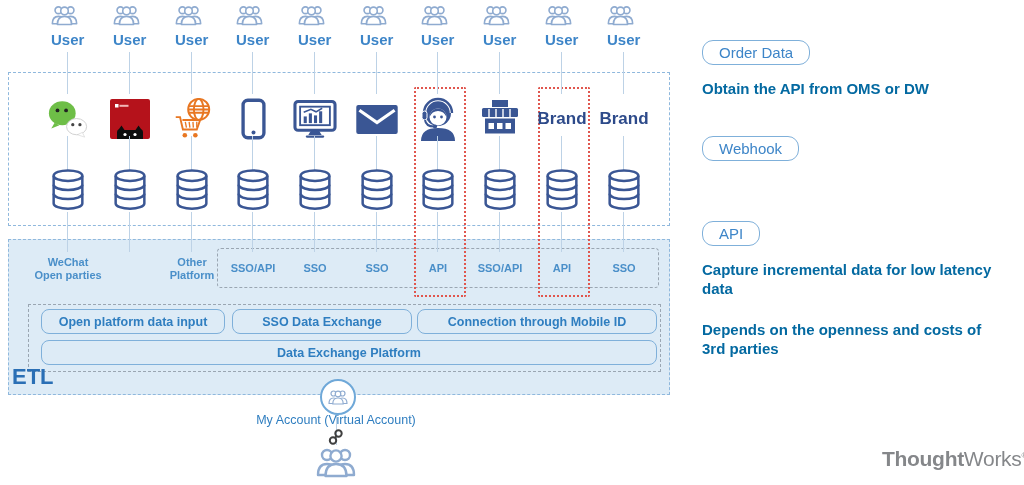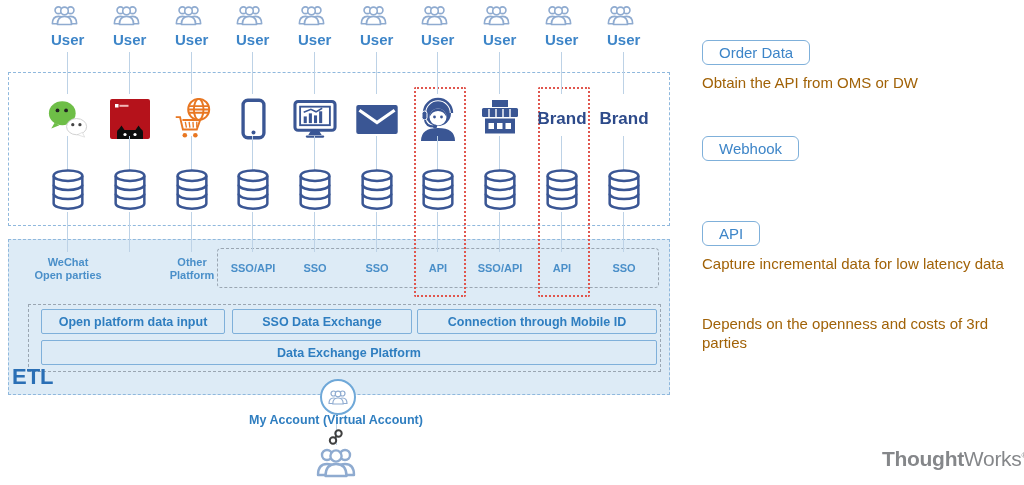--- a/index.html
+++ b/index.html
@@ -31,38 +31,38 @@
   .db-cell{position:absolute;top:164px;left:13px;width:36px;height:44px;}
   .conn-label{position:absolute;top:242px;left:-4px;width:70px;height:46px;
     display:flex;align-items:center;justify-content:center;text-align:center;
     font-size:11px;font-weight:bold;color:#4a8fc9;line-height:1.2;}
 
   
   .red-rect{position:absolute;top:87px;width:48px;height:206px;
     border:2px dotted #e0564e;border-radius:2px;}
 
   
-  .proc-box{position:absolute;height:23px;border:1.5px solid #7fb0da;border-radius:2px;
+  .proc-box{position:absolute;height:23px;border:1.5px solid #7fb0da;border-radius:8px;
     display:flex;align-items:center;justify-content:center;
     font-size:12.5px;font-weight:bold;color:#2f7ec0;}
 
   
   .acct-line{position:absolute;left:336px;top:409px;width:1px;height:36px;background:#bdd2e6;}
   .acct-circle{position:absolute;left:320px;top:379px;width:32px;height:32px;border-radius:50%;
     background:#fff;border:2px solid #6fa8d8;display:flex;align-items:center;justify-content:center;}
   .acct-label{position:absolute;left:236px;top:413px;width:200px;text-align:center;
-    font-size:12.5px;font-weight:bold;color:#2f7ec0;background:transparent;}
+    font-size:12.5px;font-weight:normal;color:#2f7ec0;background:transparent;}
   .chain-cell{position:absolute;left:327px;top:429px;width:18px;height:16px;}
   .people-cell{position:absolute;left:315px;top:446px;width:42px;height:32px;}
 
   
   .legend-item{position:absolute;left:702px;width:322px;}
-  .legend-chip{display:inline-block;border:1px solid #7fb0da;border-radius:6px;background:#fff;
+  .legend-chip{display:inline-block;border:1px solid #7fb0da;border-radius:11px;background:#fff;
     padding:3px 16px;font-size:15px;color:#3d85c8;}
-  .legend-desc{margin-top:9px;font-size:15px;color:#a16207;line-height:1.25;}
+  .legend-desc{margin-top:15px;font-size:15px;color:#0369a1;line-height:1.25;font-weight:bold;}
 
   
   .tw-logo{position:absolute;left:882px;top:447px;font-size:21px;color:#85878a;letter-spacing:-0.3px;}
   .tw-bold{font-weight:bold;}
   .tw-reg{font-size:8px;vertical-align:super;}
 </style>
 </head>
 <body>
 
 <svg width="0" height="0" style="position:absolute">

